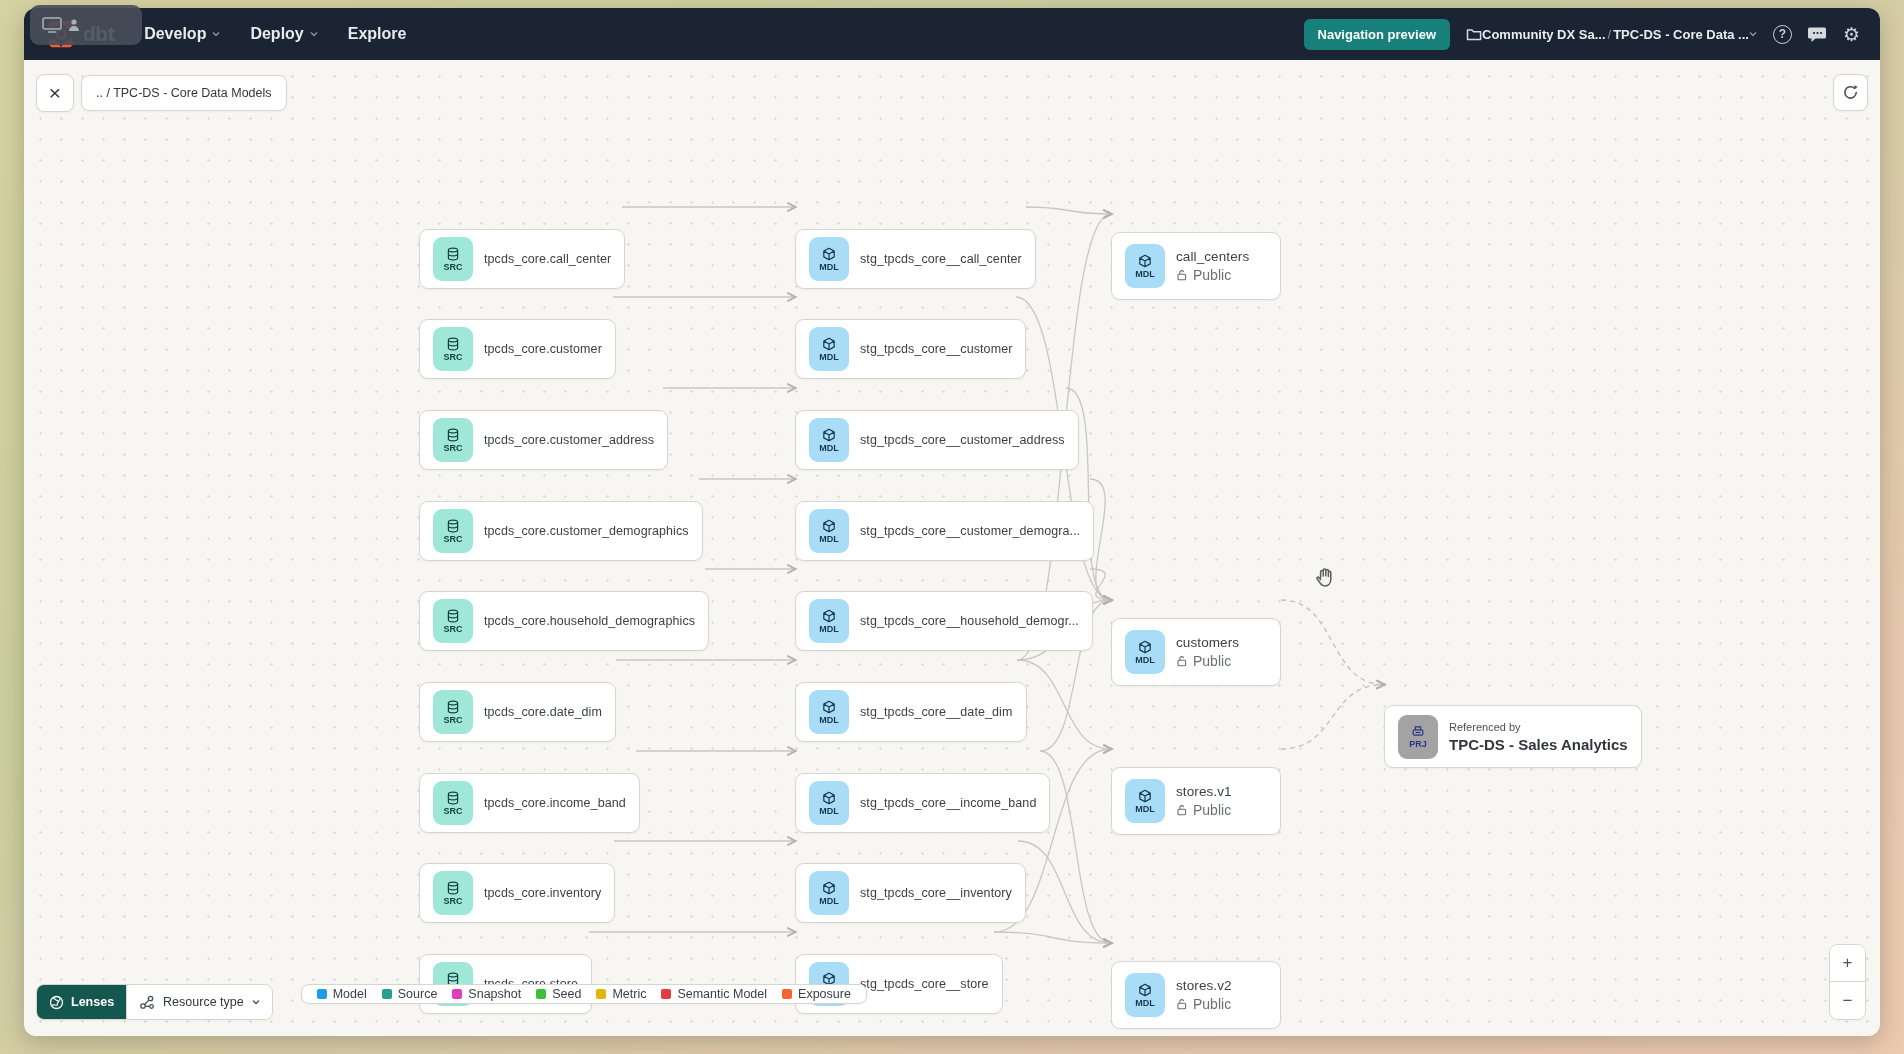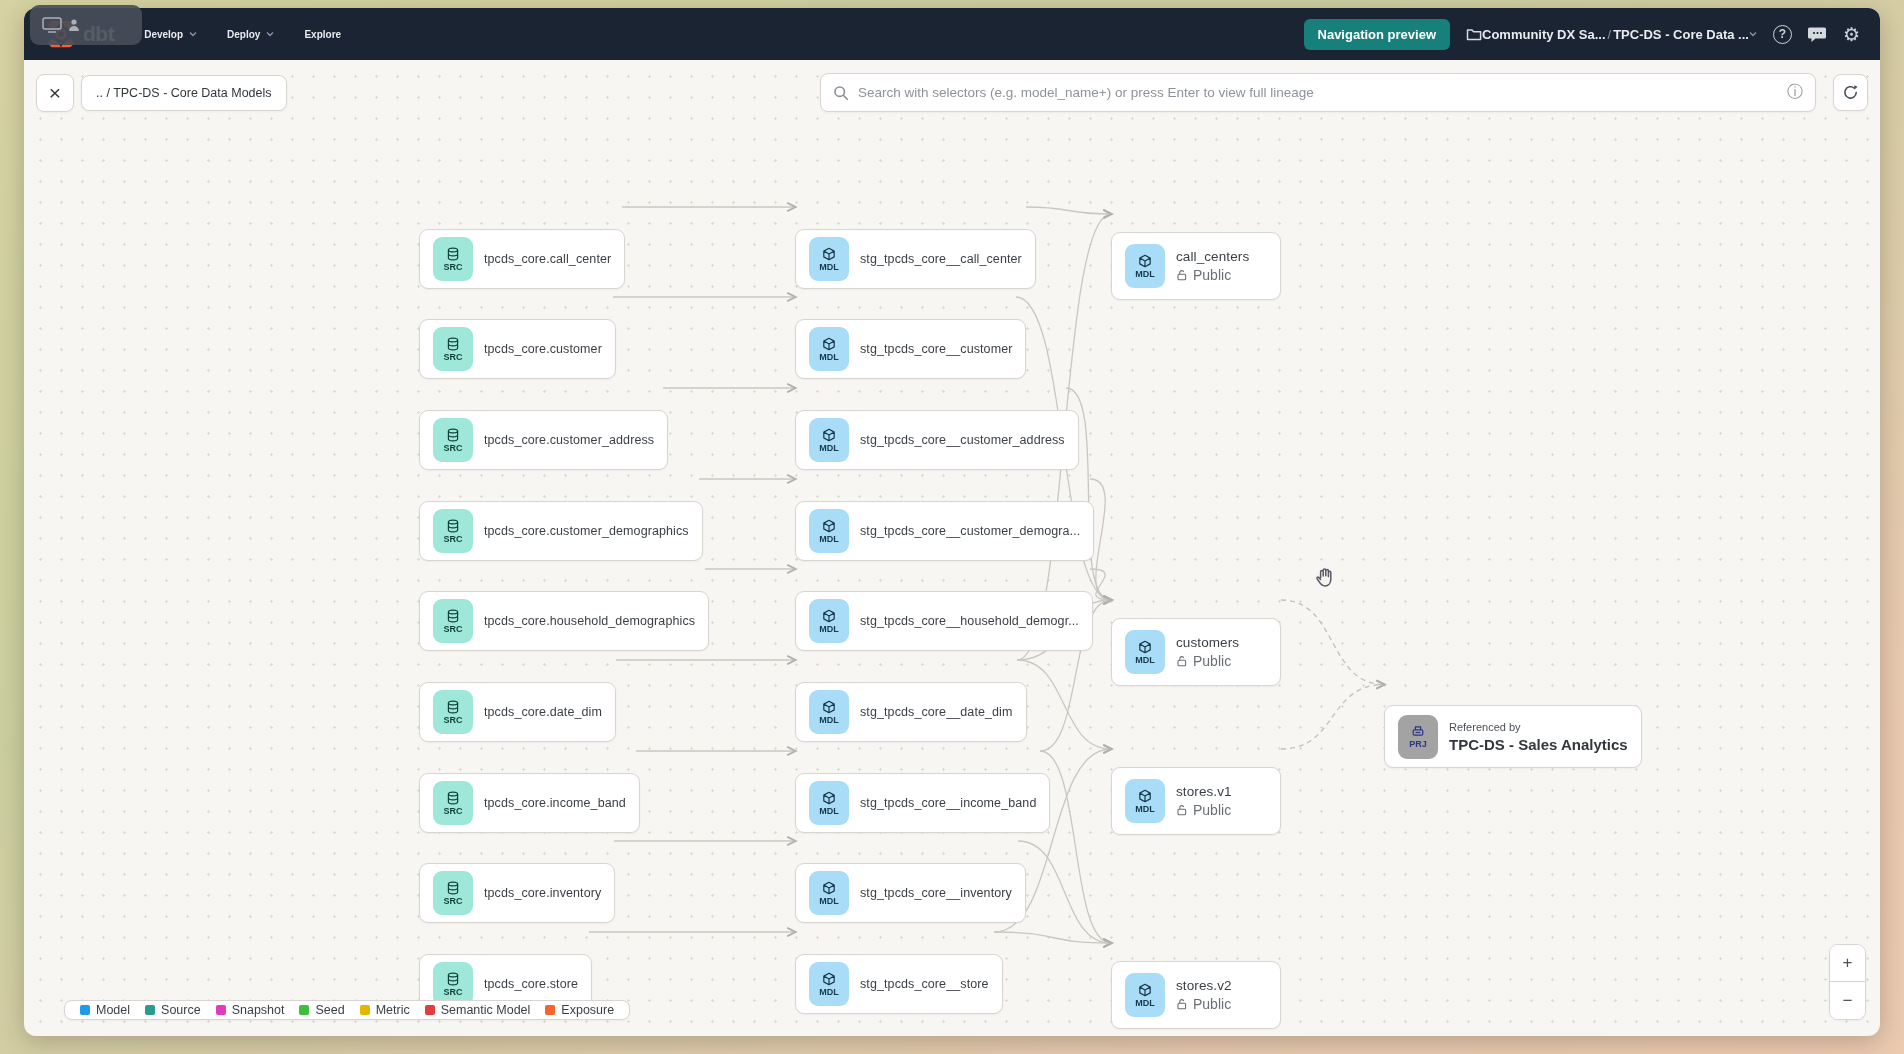--- a/index.html
+++ b/index.html
@@ -15,21 +15,21 @@
   
   .capture-chip { position:absolute; left:30px; top:5px; width:112px; height:40px;
     background:rgba(72,78,88,.92); border-radius:9px; z-index:50;
     display:flex; align-items:center; justify-content:flex-start; padding-left:12px; gap:6px; }
 
   
   .navbar { position:relative; height:52px; background:#1a2433; display:flex;
     align-items:center; padding:0 20px 0 22px; gap:30px; z-index:20; }
   .logo { display:flex; align-items:center; gap:7px; }
   .logo-word { color:#fff; font-size:21px; font-weight:bold; letter-spacing:-.5px; }
-  .menu { color:#e9ebee; font-size:10px; font-weight:bold; display:flex; align-items:center; gap:6px; cursor:pointer; }
+  .menu { color:#e9ebee; font-size:16px; font-weight:bold; display:flex; align-items:center; gap:6px; cursor:pointer; }
   .chev { width:8px; height:8px; display:inline-block; }
   .nav-right { margin-left:auto; display:flex; align-items:center; gap:16px; }
   .btn-preview { background:#17807b; color:#fff; font-size:13px; font-weight:bold;
     border:none; border-radius:6px; padding:8px 14px; cursor:pointer; }
   .crumb { color:#e9ebee; font-size:13px; font-weight:bold; display:flex; align-items:center; }
   .crumb-sep { color:#8b93a0; font-weight:normal; padding:0 2px; }
   .nav-icon { color:#ccd2d9; display:flex; align-items:center; justify-content:center; cursor:pointer; }
   .help-circle { width:19px; height:19px; border:1.7px solid #ccd2d9; border-radius:50%;
     color:#ccd2d9; font-size:12px; font-weight:bold; display:flex; align-items:center; justify-content:center; }
   .gear { font-size:19px; line-height:1; }
@@ -434,36 +434,49 @@
 
     <div class="grab-cursor">
       <svg width="24" height="26" viewBox="0 0 24 26">
         <path d="M7.6 12.5 V6.8 a1.3 1.3 0 0 1 2.6 0 V11 M10.2 10.8 V5.2 a1.3 1.3 0 0 1 2.6 0 V10.8 M12.8 10.8 V5.8 a1.3 1.3 0 0 1 2.6 0 V11.4 M15.4 11.6 V7.4 a1.2 1.2 0 0 1 2.4 0 V14 c0 4.2-2.3 7-5.8 7 -3 0-4.3-1.5-6.2-4.8 L4 13.6 c-.6-1 .9-2.1 1.8-1.1 l1.8 2" fill="#f5f4f1" stroke="#565b62" stroke-width="1.5" stroke-linecap="round" stroke-linejoin="round"></path>
       </svg>
     </div>
   </div>
 
   <div class="tool btn-close">×</div>
   <div class="tool chip-crumb">.. / TPC-DS - Core Data Models</div>
-  <div class="tool searchbar">
-    <svg width="16" height="16" viewBox="0 0 16 16">
-      <circle cx="6.7" cy="6.7" r="4.7" fill="none" stroke="#8a9097" stroke-width="1.6"></circle>
-      <line x1="10.3" y1="10.3" x2="14.3" y2="14.3" stroke="#8a9097" stroke-width="1.6" stroke-linecap="round"></line>
-    </svg>
-    <input type="text" placeholder="Search with selectors (e.g. model_name+) or press Enter to view full lineage" style="">
-    <span class="info-glyph">ⓘ</span>
-  </div>
   <div class="tool btn-refresh">
     <svg width="17" height="17" viewBox="0 0 17 17">
       <path d="M14.2 8.5 a5.7 5.7 0 1 1 -1.9 -4.3" fill="none" stroke="#4a5057" stroke-width="1.6" stroke-linecap="round"></path>
       <polygon points="12.2,1.2 15.6,2.8 12.6,5.4" fill="#4a5057"></polygon>
     </svg>
   </div>
 
   <div class="bottom-bar">
+    <div class="seg">
+      <button class="btn-lenses">
+        <svg width="15" height="15" viewBox="0 0 16 16">
+          <circle cx="8" cy="8" r="6.4" fill="none" stroke="#fff" stroke-width="1.4"></circle>
+          <path d="M4.5 3.2 L10 7 M11.8 4 L8.5 10 M3.2 10.5 L9.5 10.9" fill="none" stroke="#fff" stroke-width="1.2"></path>
+        </svg>
+        <span>Lenses</span>
+      </button>
+      <button class="btn-rtype">
+        <svg width="16" height="15" viewBox="0 0 16 15">
+          <circle cx="4" cy="11" r="2.2" fill="none" stroke="#4a5057" stroke-width="1.3"></circle>
+          <circle cx="11.5" cy="3.5" r="2.2" fill="none" stroke="#4a5057" stroke-width="1.3"></circle>
+          <circle cx="12.5" cy="11.5" r="1.8" fill="none" stroke="#4a5057" stroke-width="1.3"></circle>
+          <path d="M5.8 9.5 L9.8 5.2 M6.2 11.2 L10.7 11.4" stroke="#4a5057" stroke-width="1.2"></path>
+        </svg>
+        <span>Resource type</span>
+        <svg class="chev" viewBox="0 0 8 6">
+          <polyline points="1,1.5 4,4.5 7,1.5" fill="none" stroke="#4a5057" stroke-width="1.3"></polyline>
+        </svg>
+      </button>
+    </div>
     <div class="legend" id="legend">
         <div class="litem">
           <span class="sw" style="background:#1e9ce8"></span>
           <span>Model</span>
         </div>
         <div class="litem">
           <span class="sw" style="background:#2a9d8f"></span>
           <span>Source</span>
         </div>
         <div class="litem">

